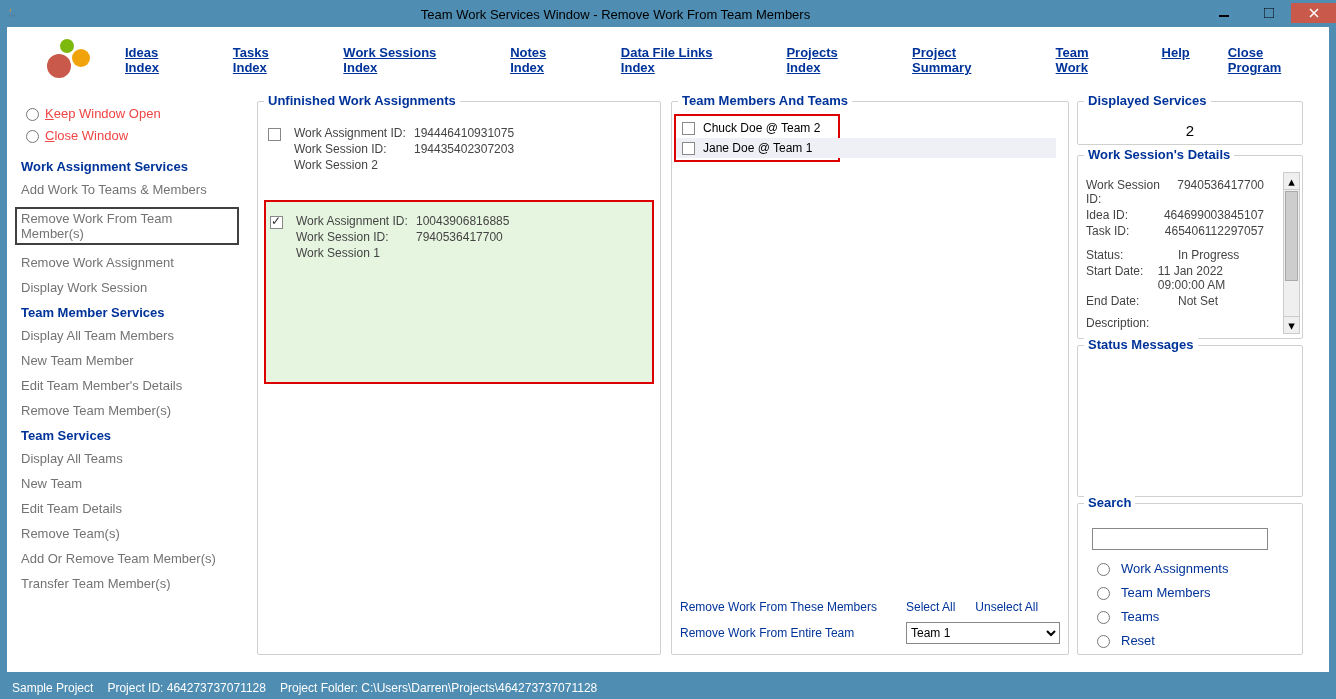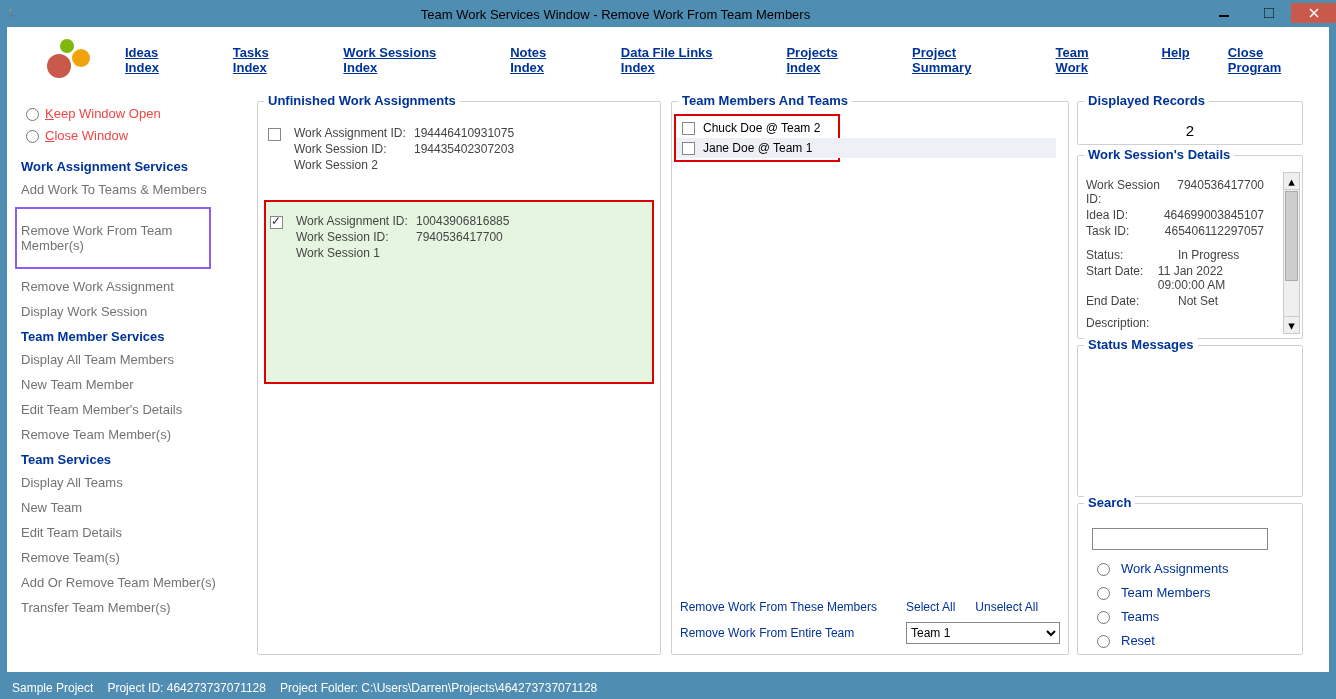--- a/index.html
+++ b/index.html
@@ -23,21 +23,21 @@
   .body { display: flex; position: absolute; top: 74px; left: 0; right: 0; bottom: 0; }
 
   .sidebar { width: 244px; padding: 4px 0 0 14px; font-size: 13px; }
   .radiogrp { margin-bottom: 16px; }
   .radio-row { display: flex; align-items: center; margin-bottom: 6px; }
   .radio-row input { margin-right: 6px; }
   .radio-row label { color: #ef4444; }
   .radio-row .ul { text-decoration: underline; }
   .sb-head { font-weight: bold; color: #003399; margin: 10px 0 8px 0; font-size: 13px; }
   .sb-link { color: #737373; margin-bottom: 10px; display: block; cursor: default; }
-  .sb-link.boxed { border: 2px solid #8b5cf6; padding: 14px 4px; margin-left: -6px; width: 196px; }
+  .sb-link.boxed { border: 2px solid #404040; padding: 2px 4px; margin-left: -6px; width: 224px; }
 
   .panel-col { flex: 1; position: relative; }
 
   .fieldset { border: 1px solid #d0d0d0; border-radius: 2px; position: absolute; padding: 20px 6px 6px 6px; }
   .fieldset-title { position: absolute; top: -9px; left: 6px; background: #fff; padding: 0 4px; color: #003399; font-weight: bold; font-size: 13px; text-align: right; }
 
   .fs-unfinished { top: 0; left: 6px; width: 404px; height: 554px; }
   .fs-team-members { top: 0; left: 420px; width: 398px; height: 554px; }
   .fs-displayed { top: 0; left: 826px; width: 226px; height: 44px; }
   .fs-ws-details { top: 54px; left: 826px; width: 226px; height: 184px; }
@@ -223,21 +223,21 @@
               <span class="act">Unselect All</span>
             </div>
             <div class="member-actions-row">
               <span class="lab">Remove Work From Entire Team</span>
               <select><option>Team 1</option></select>
             </div>
           </div>
         </div>
 
         <div class="fieldset fs-displayed">
-          <div class="fieldset-title">Displayed Records</div>
+          <div class="fieldset-title">Displayed Services</div>
           <div class="displayed-val">2</div>
         </div>
 
         <div class="fieldset fs-ws-details">
           <div class="fieldset-title">Work Session's Details</div>
           <div class="ws-scroll">
             <div class="inner" style="width:186px;">
               <div class="row">
                   <span class="k">Work Session ID:</span>
                   <span>7940536417700</span>

